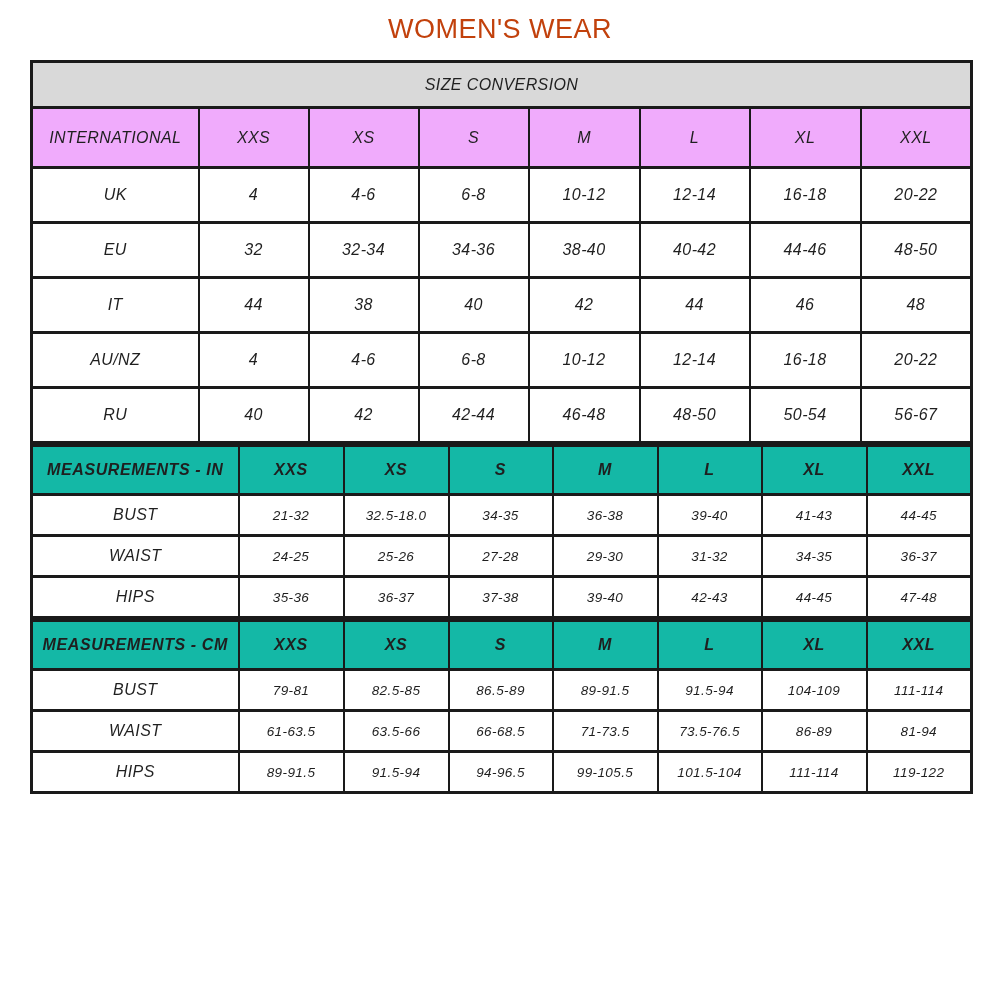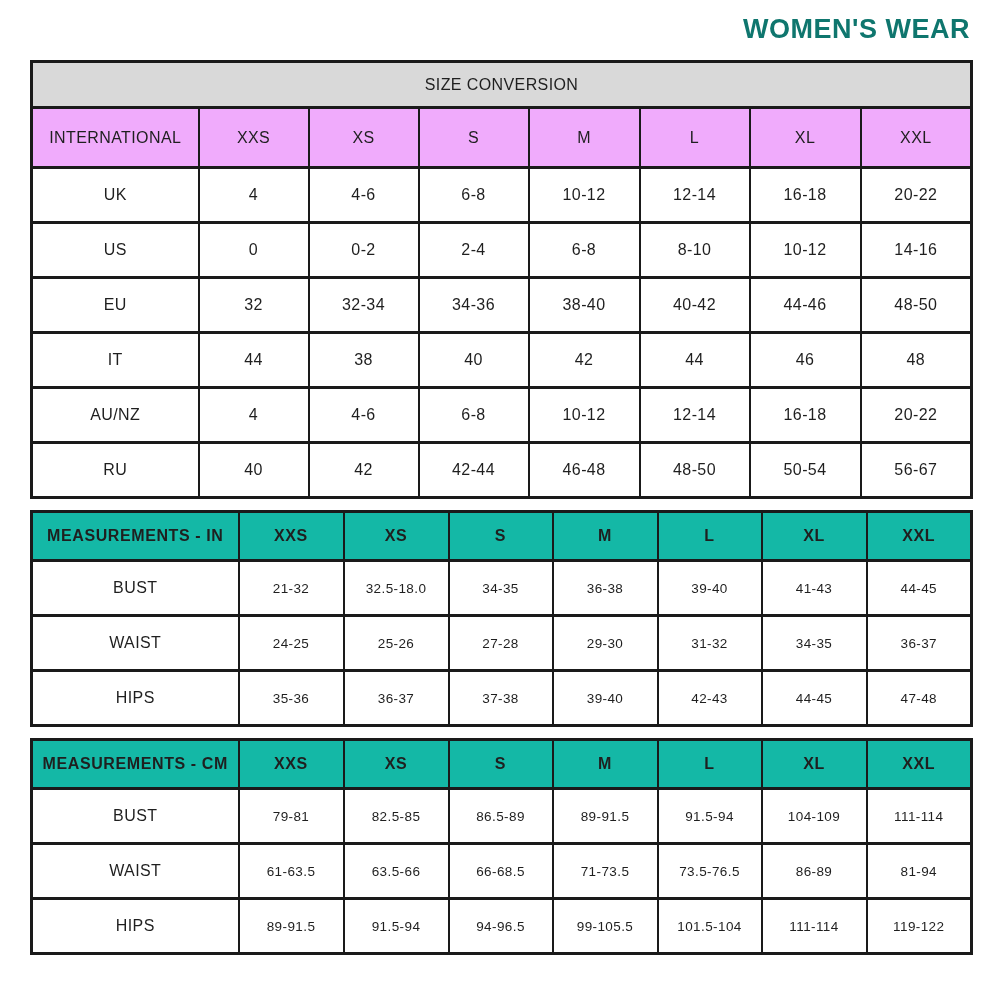--- a/index.html
+++ b/index.html
@@ -11,32 +11,32 @@
     font-family: "Liberation Sans", "DejaVu Sans", sans-serif;
     color: #1f1f1f;
   }
   .page {
     width: 1000px;
     height: 1000px;
     padding: 14px 30px 0 30px;
   }
   .title {
     margin: 0 0 15px 0;
-    text-align: right;
+    text-align: center;
     font-size: 27px;
-    font-weight: bold;
+    font-weight: normal;
     letter-spacing: 0.5px;
-    color: #0f766e;
+    color: #c2410c;
   }
   table.tbl {
     width: 940px;
     table-layout: fixed;
     border-collapse: collapse;
     border: 3px solid #1a1a1a;
-    margin-bottom: 11px;
+    font-style: italic;
   }
   .tbl th, .tbl td {
     border: 2px solid #1a1a1a;
     border-top-width: 3px;
     border-bottom-width: 3px;
     text-align: center;
     vertical-align: middle;
     font-weight: normal;
     letter-spacing: 0.4px;
     padding: 0;
@@ -61,21 +61,21 @@
   
   .tbl-meas .cols-row th {
     background: #14b8a6;
     font-weight: bold;
     font-size: 16px;
     height: 49px;
     letter-spacing: 0.6px;
   }
   .tbl-meas td {
     font-size: 13.5px;
-    height: 55px;
+    height: 41px;
   }
   .tbl-meas .row-label {
     font-size: 16px;
   }
 </style>
 </head>
 <body>
 
 <div class="page">
 
@@ -112,30 +112,20 @@
           <th class="row-label">UK</th>
           <td>4</td>
           <td>4-6</td>
           <td>6-8</td>
           <td>10-12</td>
           <td>12-14</td>
           <td>16-18</td>
           <td>20-22</td>
         </tr>
         <tr>
-          <th class="row-label">US</th>
-          <td>0</td>
-          <td>0-2</td>
-          <td>2-4</td>
-          <td>6-8</td>
-          <td>8-10</td>
-          <td>10-12</td>
-          <td>14-16</td>
-        </tr>
-        <tr>
           <th class="row-label">EU</th>
           <td>32</td>
           <td>32-34</td>
           <td>34-36</td>
           <td>38-40</td>
           <td>40-42</td>
           <td>44-46</td>
           <td>48-50</td>
         </tr>
         <tr>

